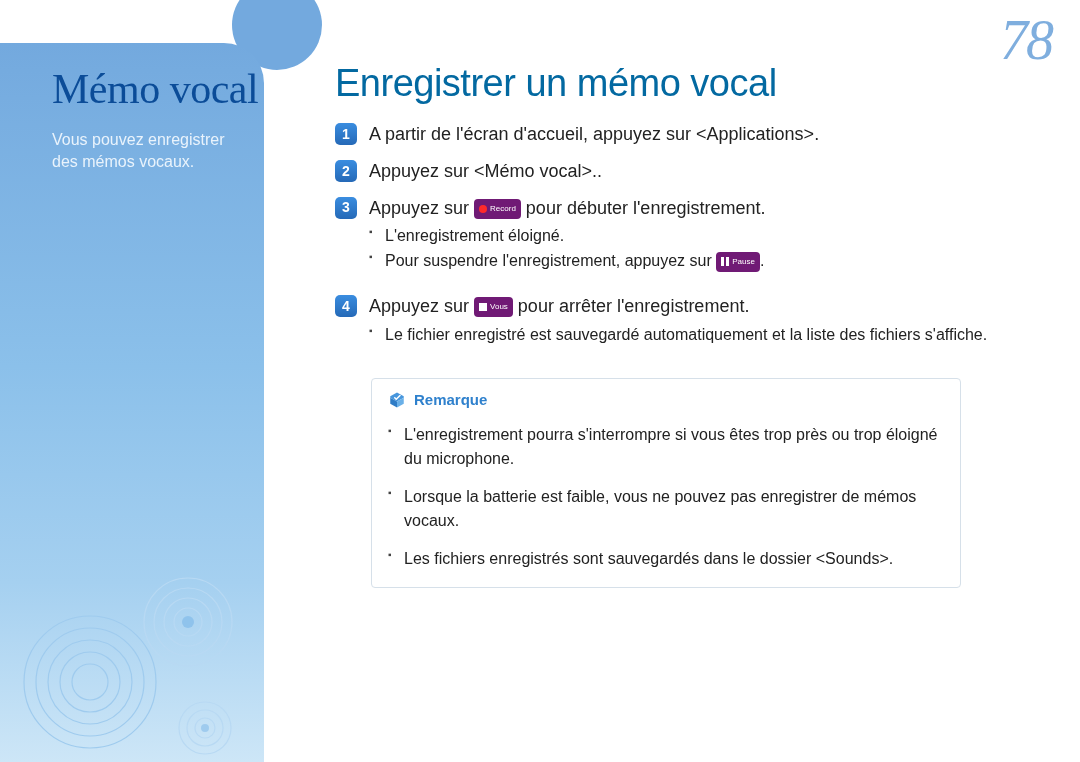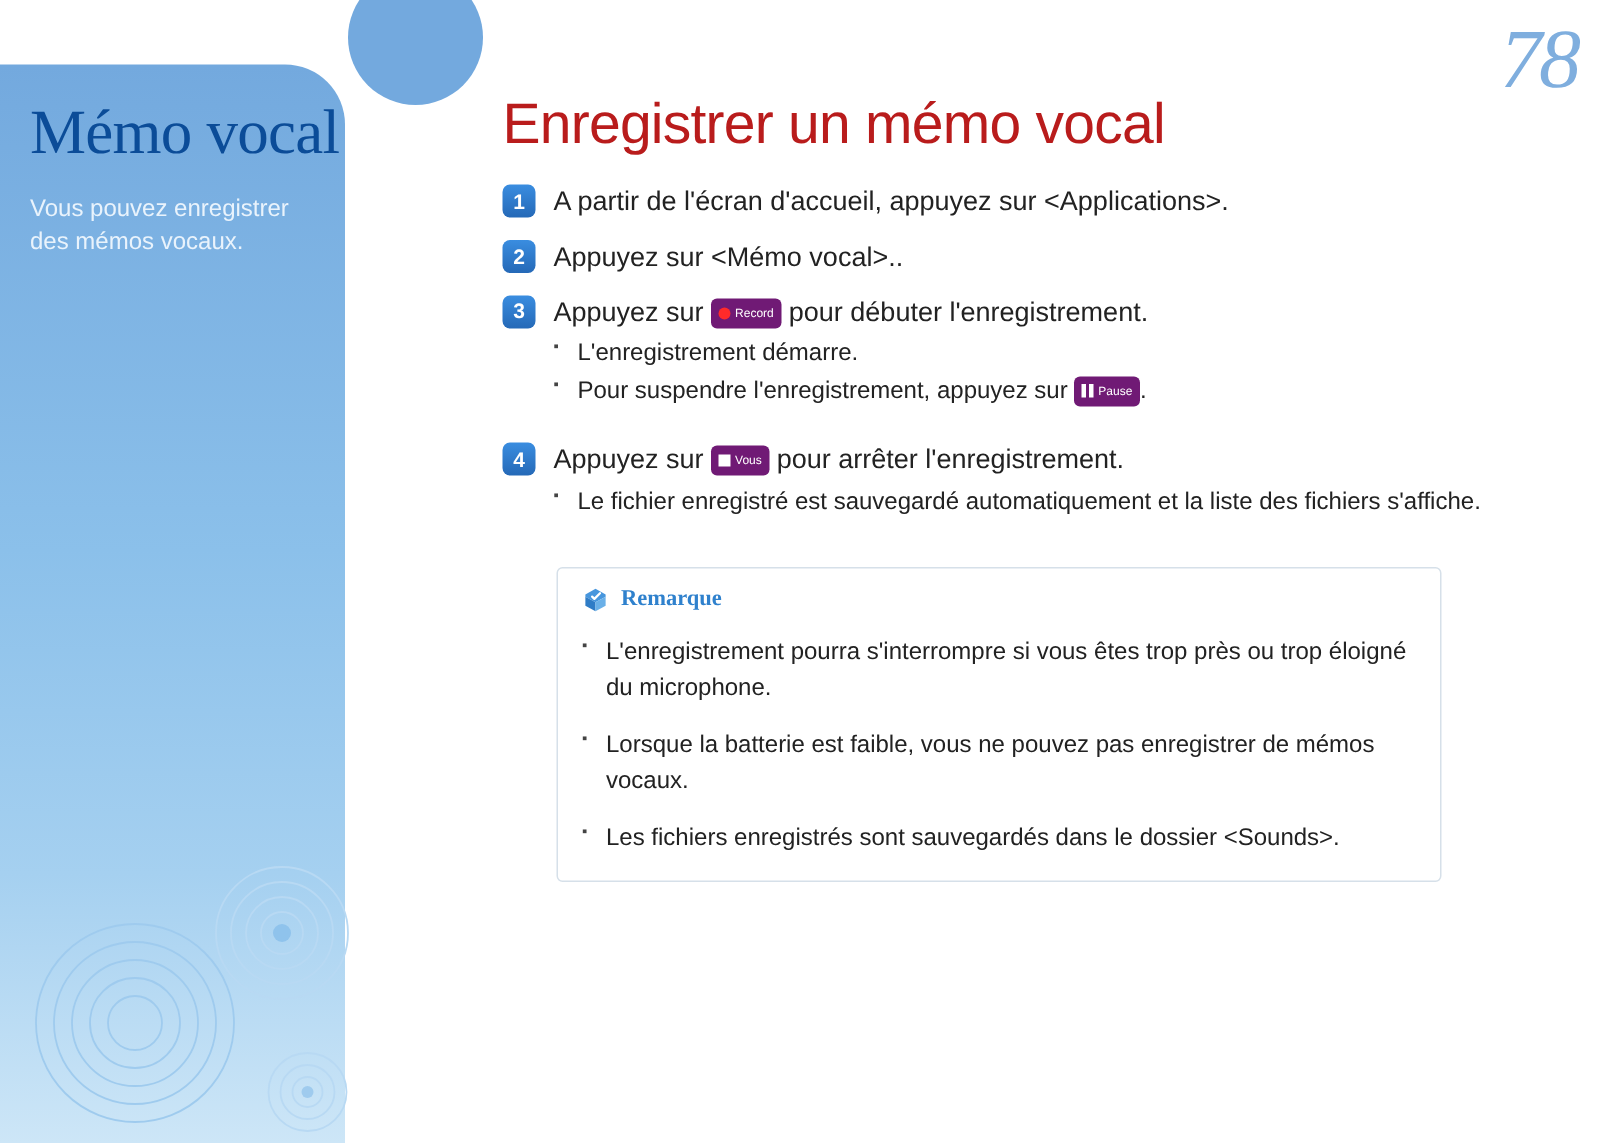--- a/index.html
+++ b/index.html
@@ -29,25 +29,25 @@
     top: -20px;
     width: 90px;
     height: 90px;
     background: #73a9de;
     border-radius: 50%;
   }
   .side-tab {
     position: absolute;
     left: 0;
     top: 43px;
-    width: 230px;
+    width: 264px;
     height: 719px;
     background: linear-gradient(to bottom, #73a9de 0%, #8bc0ea 45%, #a5d0f0 75%, #cde6f7 100%);
     border-top-right-radius: 40px 40px;
-    padding: 22px 26px 0 20px;
+    padding: 22px 26px 0 52px;
   }
   .side-title {
     font-family: Georgia, "Times New Roman", serif;
     font-size: 42px;
     color: #0b4c98;
     font-weight: normal;
     margin-bottom: 16px;
     white-space: nowrap;
     letter-spacing: -0.5px;
   }
@@ -63,21 +63,21 @@
     bottom: -10px;
     width: 260px;
     height: 220px;
     pointer-events: none;
   }
   .main-title {
     position: absolute;
     left: 335px;
     top: 62px;
     font-size: 38px;
-    color: #b91c1c;
+    color: #0369a1;
     font-weight: 400;
     letter-spacing: -0.5px;
   }
   .content {
     position: absolute;
     left: 335px;
     top: 120px;
     width: 700px;
     font-size: 18px;
     font-weight: 300;
@@ -158,21 +158,20 @@
     font-size: 16px;
     font-weight: 300;
   }
   .remark-head {
     display: flex;
     gap: 8px;
     color: #2f81cd;
     font-size: 15px;
     font-weight: 700;
     margin-bottom: 8px;
-    font-family: Liberation Serif, serif;
   }
   .remark-icon {
     width: 18px;
     height: 18px;
   }
   .remark-box ul {
     list-style: none;
   }
   .remark-box ul li {
     position: relative;
@@ -241,21 +240,21 @@
       </div>
     </div>
     <div class="step">
       <div class="step-num">3</div>
       <div class="step-body">
         <div>Appuyez sur <span class="btn-chip">
             <span class="rec-dot"></span>
             <span style="font-size:8px;">Record</span>
           </span> pour débuter l'enregistrement.</div>
         <ul class="sub-bullets">
-          <li>L'enregistrement démarre.</li>
+          <li>L'enregistrement éloigné.</li>
           <li>Pour suspendre l'enregistrement, appuyez sur <span class="btn-chip">
               <span class="pause-bars">
                 <span></span>
                 <span></span>
               </span>
               <span style="font-size:8px;">Pause</span>
             </span>.</li>
         </ul>
       </div>
     </div>

